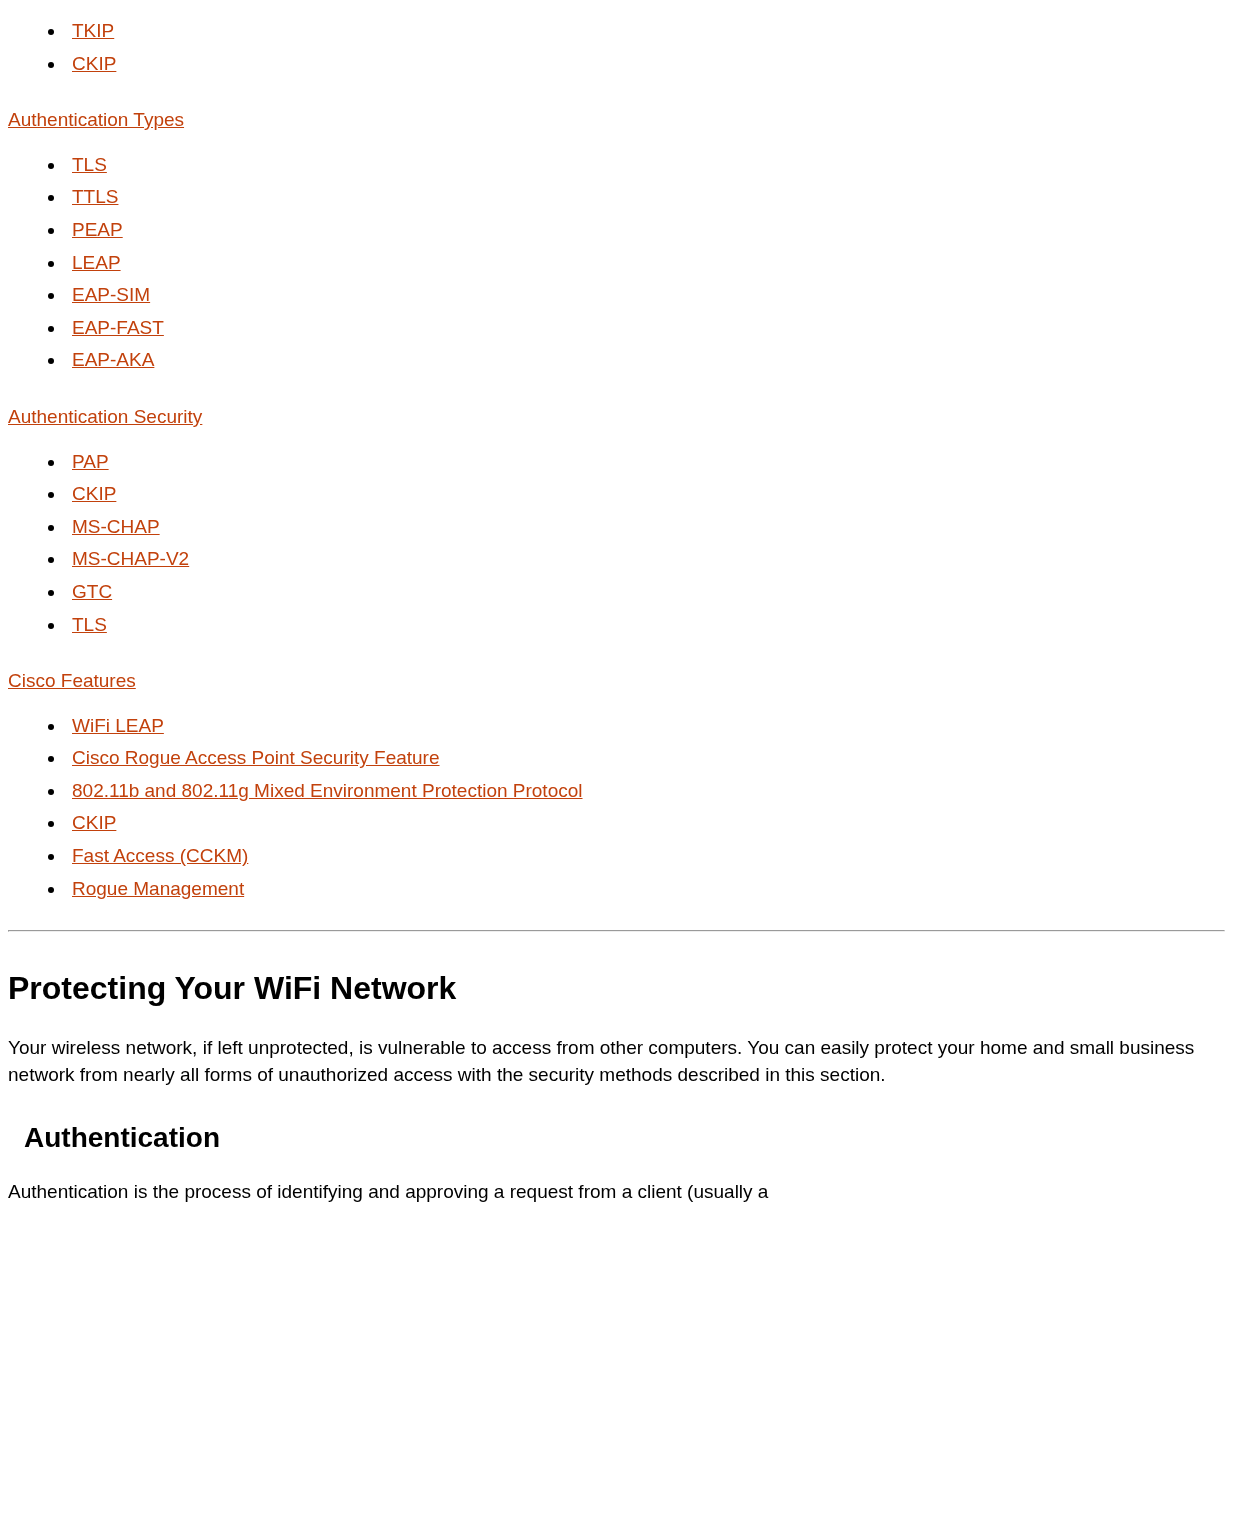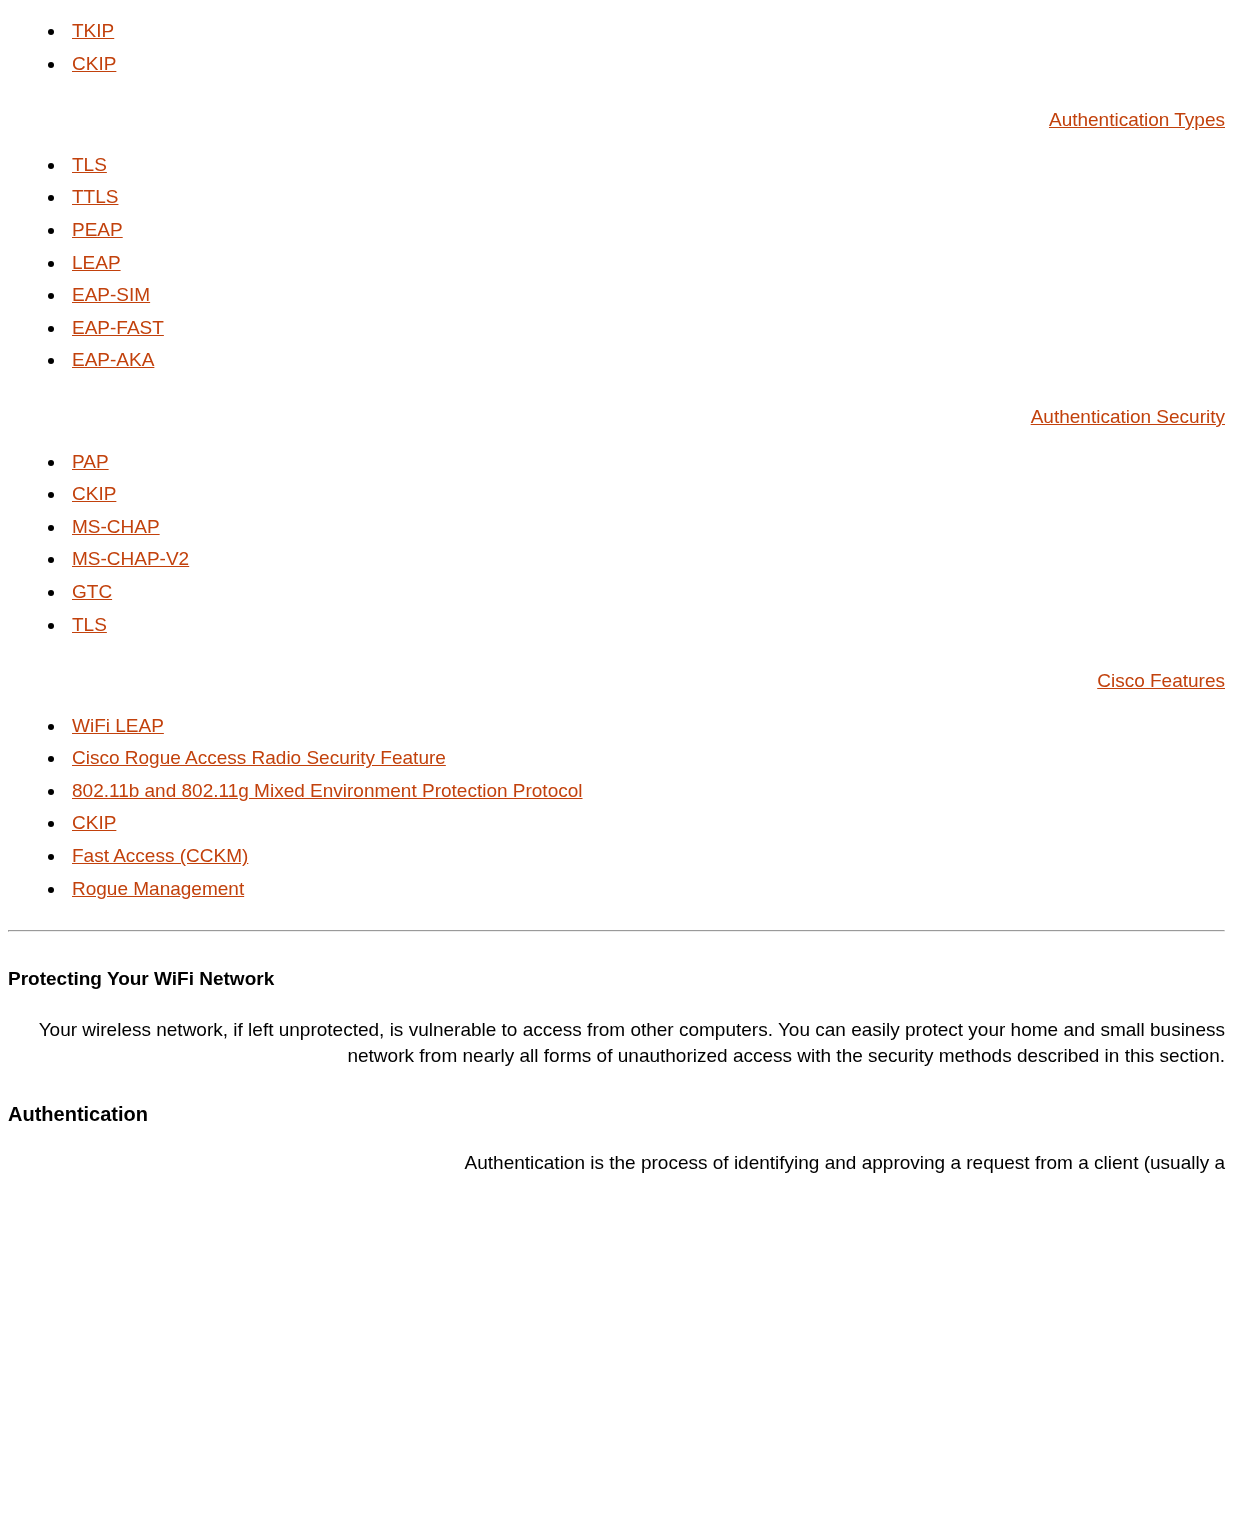--- a/index.html
+++ b/index.html
@@ -23,32 +23,31 @@
       margin: 6px 0;
       padding-left: 6px;
     }
     .section-link {
       margin: 30px 0 0 0;
     }
     hr {
       margin: 28px 0;
     }
     h2 {
-      font-size: 19px;
+      font-size: 32px;
       font-weight: bold;
       margin: 34px 0 24px 0;
     }
     h3 {
-      font-size: 20px;
+      font-size: 28px;
       font-weight: bold;
-      margin: 30px 0 22px 0;
+      margin: 30px 0 22px 16px;
     }
     p {
       margin: 18px 0;
-      text-align: right;
     }
   </style>
 </head>
 <body>
 
 <ul>
   <li><a href="#">TKIP</a></li>
   <li><a href="#">CKIP</a></li>
 </ul>
 
@@ -69,21 +68,21 @@
   <li><a href="#">CKIP</a></li>
   <li><a href="#">MS-CHAP</a></li>
   <li><a href="#">MS-CHAP-V2</a></li>
   <li><a href="#">GTC</a></li>
   <li><a href="#">TLS</a></li>
 </ul>
 
 <p class="section-link"><a href="#">Cisco Features</a></p>
 <ul>
   <li><a href="#">WiFi LEAP</a></li>
-  <li><a href="#">Cisco Rogue Access Radio Security Feature</a></li>
+  <li><a href="#">Cisco Rogue Access Point Security Feature</a></li>
   <li><a href="#">802.11b and 802.11g Mixed Environment Protection Protocol</a></li>
   <li><a href="#">CKIP</a></li>
   <li><a href="#">Fast Access (CCKM)</a></li>
   <li><a href="#">Rogue Management</a></li>
 </ul>
 
 <hr>
 
 <h2>Protecting Your WiFi Network</h2>
 

